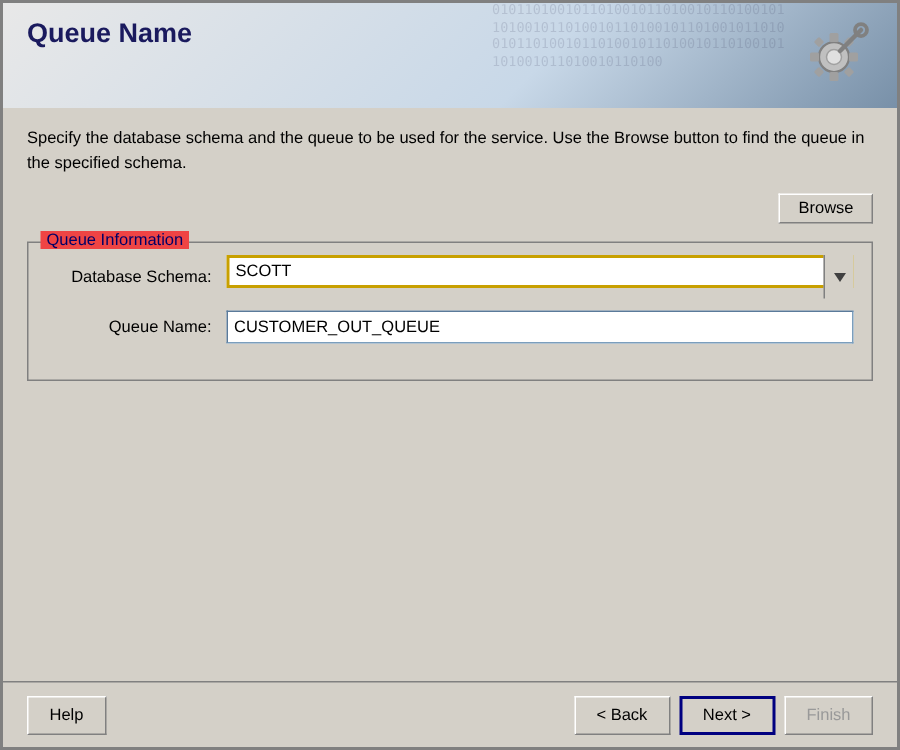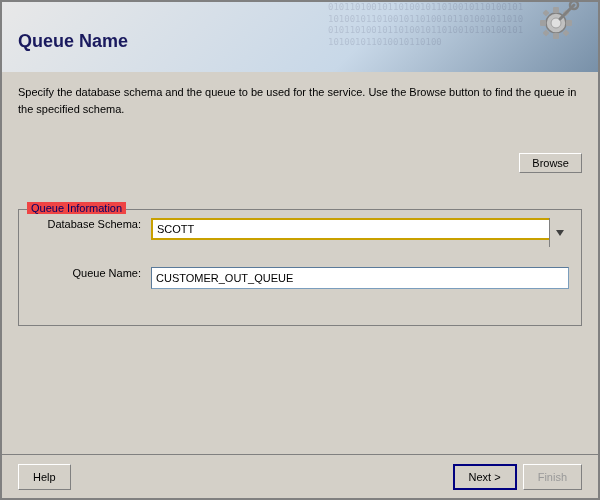--- a/index.html
+++ b/index.html
@@ -60,23 +60,23 @@
       display: flex;
       align-items: center;
       justify-content: center;
       font-weight: bold;
     }
 
     .header-banner {
       background: linear-gradient(135deg, #e8e8e8 0%, #c8d8e8 60%, #7890a8 100%);
       height: 70px;
       display: flex;
-      align-items: flex-end;
+      align-items: flex-start;
       justify-content: space-between;
-      padding: 20px 16px;
+      padding: 10px 16px;
       flex-shrink: 0;
       position: relative;
       overflow: hidden;
     }
 
     .header-title {
       font-size: 18px;
       font-weight: bold;
       color: #1a1a5e;
       z-index: 1;
@@ -90,21 +90,20 @@
       width: 52px;
       height: 52px;
     }
 
     .content {
       background: #d4d0c8;
       flex: 1;
       padding: 12px 16px;
       display: flex;
       flex-direction: column;
-      gap: 24px;
     }
 
     .description {
       font-size: 11px;
       color: #000;
       margin-bottom: 12px;
       line-height: 1.5;
     }
 
     .browse-row {
@@ -136,22 +135,22 @@
       top: -8px;
       left: 8px;
       background: #ef4444;
       padding: 0 4px;
       font-size: 11px;
       color: #000066;
     }
 
     .form-row {
       display: flex;
-      align-items: flex-start;
-      margin-bottom: 20px;
+      align-items: center;
+      margin-bottom: 8px;
     }
 
     .form-label {
       width: 120px;
       font-size: 11px;
       color: #000;
       text-align: right;
       padding-right: 10px;
       flex-shrink: 0;
     }
@@ -336,17 +335,18 @@
         <input class="form-input" type="text" value="CUSTOMER_OUT_QUEUE" style="">
       </div>
     </div>
   </div>
 
   <div class="footer">
     <div class="footer-left">
       <button class="help-btn">Help</button>
     </div>
     <div class="footer-right">
+      <button class="footer-btn">&lt; Back</button>
       <button class="footer-btn active-btn">Next &gt;</button>
       <button class="footer-btn disabled" disabled="">Finish</button>
     </div>
   </div>
 </div>
 
 </body></html>

